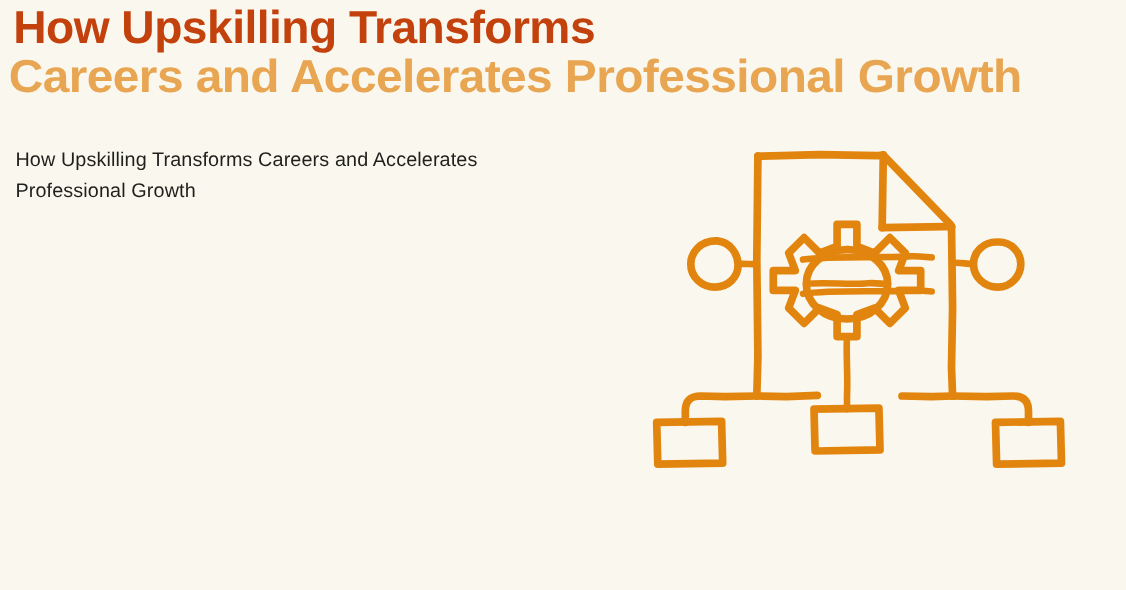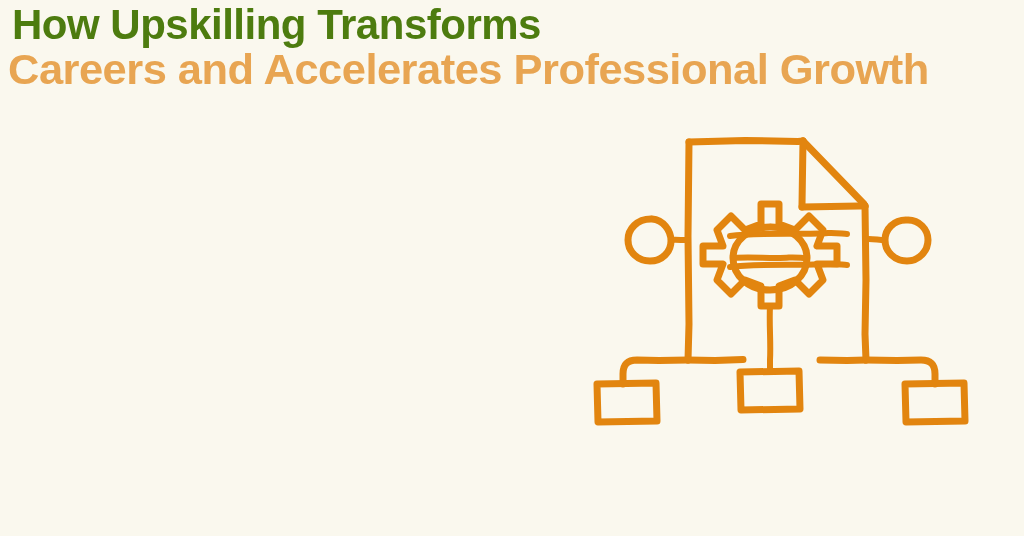--- a/index.html
+++ b/index.html
@@ -32,21 +32,21 @@
   .headline-line {
     display: block;
     font-family: "Liberation Sans", sans-serif;
     font-weight: 700;
     letter-spacing: -0.5px;
     line-height: 1.02;
     white-space: nowrap;
   }
   .headline-line-1 {
     font-size: 42px;
-    color: #4d7c0f;
+    color: #c2410c;
     margin: 0 0 2px 4px;
   }
   .headline-line-2 {
     font-size: 42px;
     color: #E8A552;
     margin: 0 0 0 0;
     transform: scaleX(1.035);
     transform-origin: left center;
   }
 
@@ -101,20 +101,21 @@
 </head>
 <body>
 
 <div class="page">
 
   <div class="headline">
     <span class="headline-line headline-line-1">How Upskilling Transforms</span>
     <span class="headline-line headline-line-2">Careers and Accelerates Professional Growth</span>
   </div>
 
+  <div class="subtitle">How Upskilling Transforms Careers and Accelerates Professional Growth</div>
 
   <div class="illustration">
     <svg viewBox="0 0 410 410" xmlns="http://www.w3.org/2000/svg" aria-hidden="true">
 
       <g>
 
         <path class="sketch" d="M114 32 L113 126 L114 214 L113 250"></path>
 
         <path class="sketch" d="M114 32 L170 30.5 L223 31.5 L228 31"></path>
 

